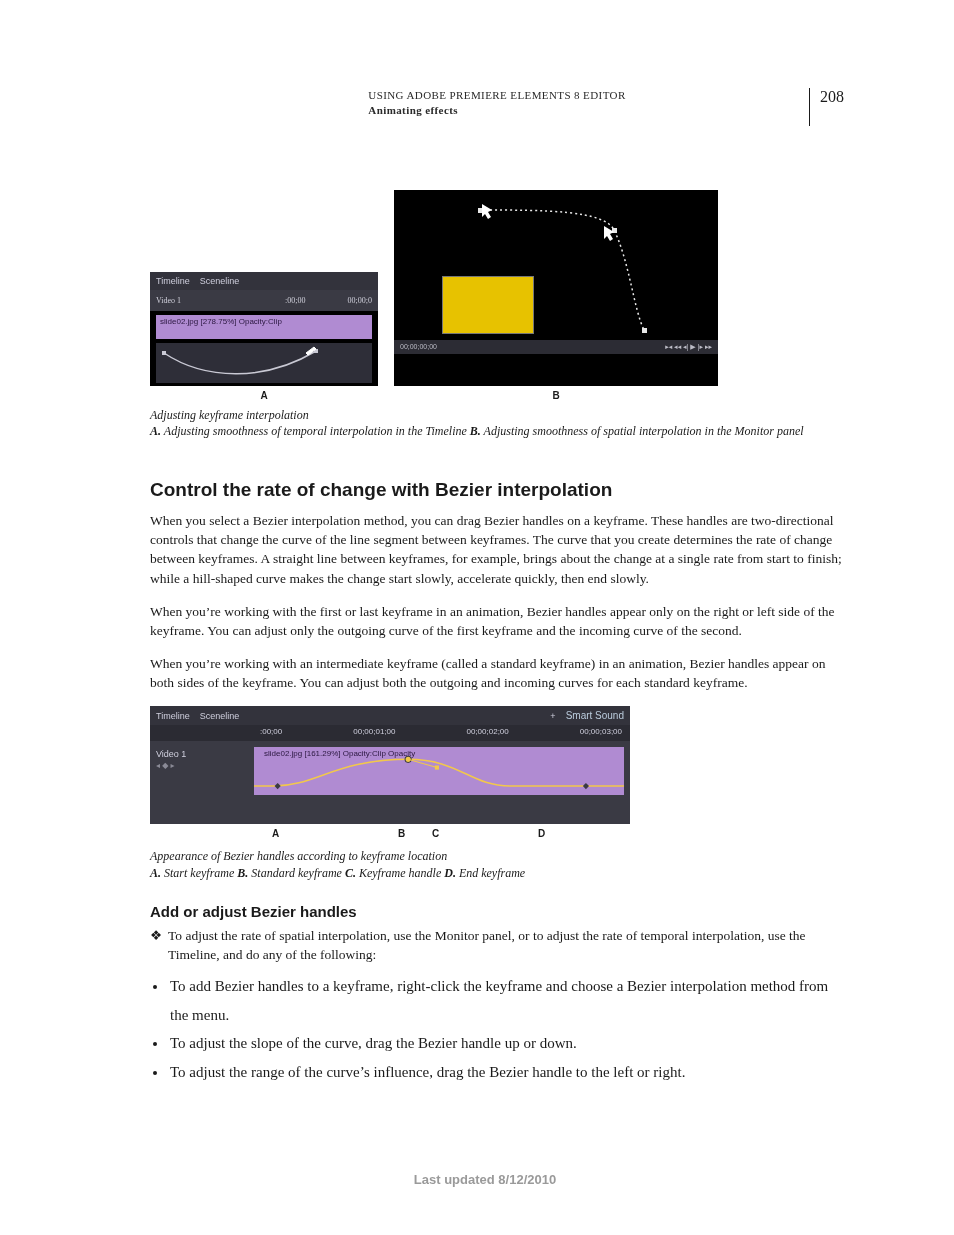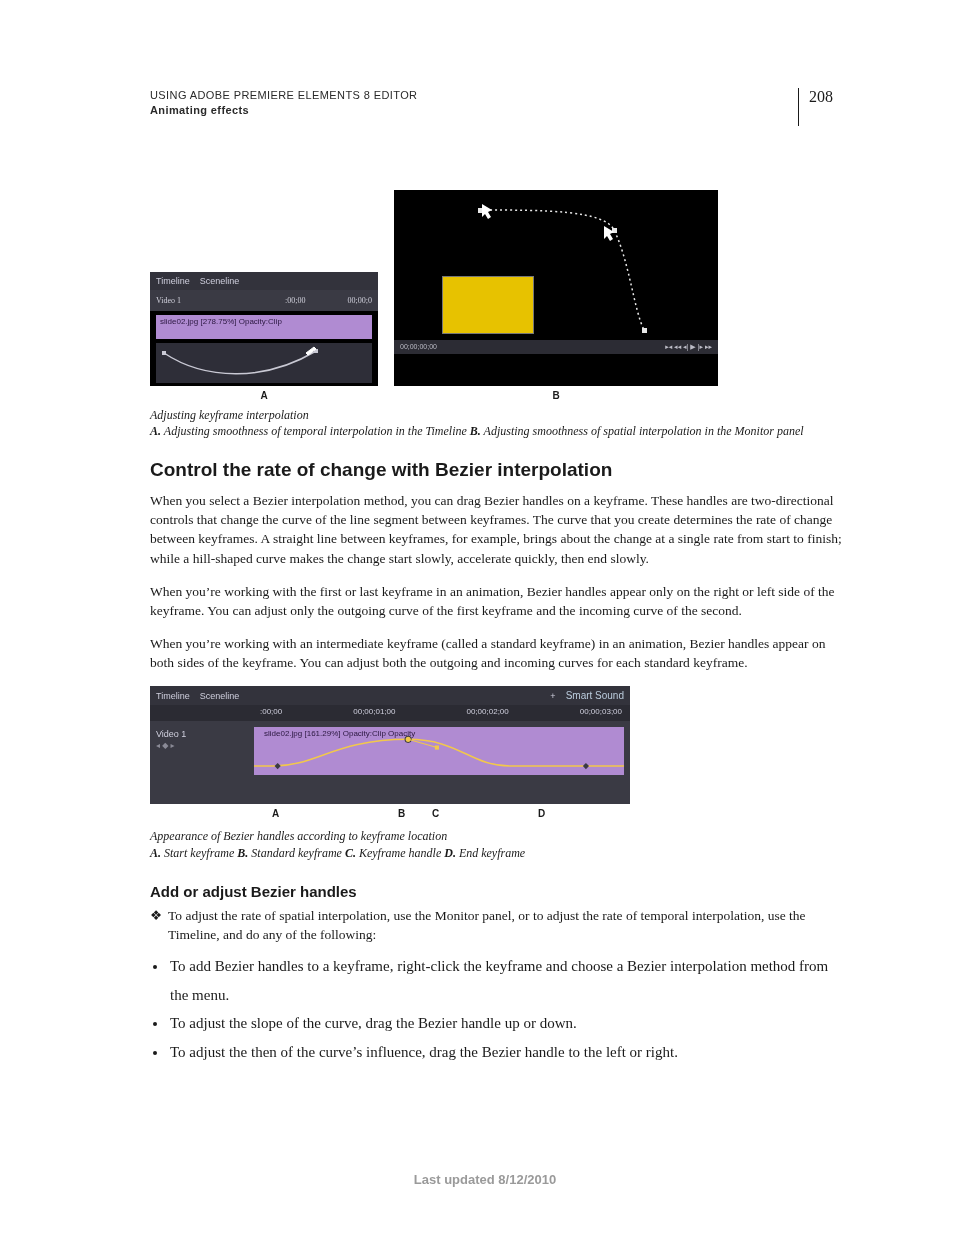--- a/index.html
+++ b/index.html
@@ -12,40 +12,40 @@
   .page {
     width: 954px;
     height: 1235px;
     margin: 0 auto;
     position: relative;
     box-sizing: border-box;
     padding: 88px 110px 0 150px;
   }
   .running-head {
     display: flex;
-    justify-content: flex-start;
+    justify-content: center;
     align-items: flex-start;
-    font-family: Liberation Sans, sans-serif;
+    font-family: Liberation Serif, serif;
     font-size: 11px;
     letter-spacing: .4px;
     text-transform: none;
     color: #2a2a2a;
   }
   .running-head .left {
     line-height: 1.35;
   }
   .running-head .left .line1 {
     text-transform: uppercase;
   }
   .running-head .left .line2 {
     font-weight: 700;
   }
   .head-rule-wrap {
     position: absolute;
-    right: 121px;
+    right: 110px;
     top: 88px;
     height: 38px;
     border-left: 1.5px solid #1a1a1a;
     padding-left: 10px;
     display: flex;
     align-items: flex-start;
   }
 
   .fig-row {
     margin-top: 72px;
@@ -154,21 +154,21 @@
   }
   .caption .key {
     font-weight: 700;
     font-style: italic;
   }
 
   h2.section {
     font-family: "Myriad Pro", Arial, sans-serif;
     font-weight: 700;
     font-size: 19px;
-    margin: 20px 0 10px;
+    margin: 40px 0 10px;
   }
   p.body {
     font-size: 13.5px;
     line-height: 1.42;
     margin: 0 0 14px;
   }
 
   .fig2 {
     margin-top: 6px;
     width: 480px;
@@ -397,17 +397,17 @@
     </div>
   </div>
 
   <h3 class="sub">Add or adjust Bezier handles</h3>
   <div class="dlist">
     <span class="diamond">❖</span><span>To adjust the rate of spatial interpolation, use the Monitor panel, or to adjust the rate of temporal interpolation, use the Timeline, and do any of the following:</span>
   </div>
   <ul class="bullets">
     <li>To add Bezier handles to a keyframe, right-click the keyframe and choose a Bezier interpolation method from the menu.</li>
     <li>To adjust the slope of the curve, drag the Bezier handle up or down.</li>
-    <li>To adjust the then of the curve’s influence, drag the Bezier handle to the left or right.</li>
+    <li>To adjust the range of the curve’s influence, drag the Bezier handle to the left or right.</li>
   </ul>
 
   <div class="footer">Last updated 8/12/2010</div>
 </div>
 
 </body></html>

